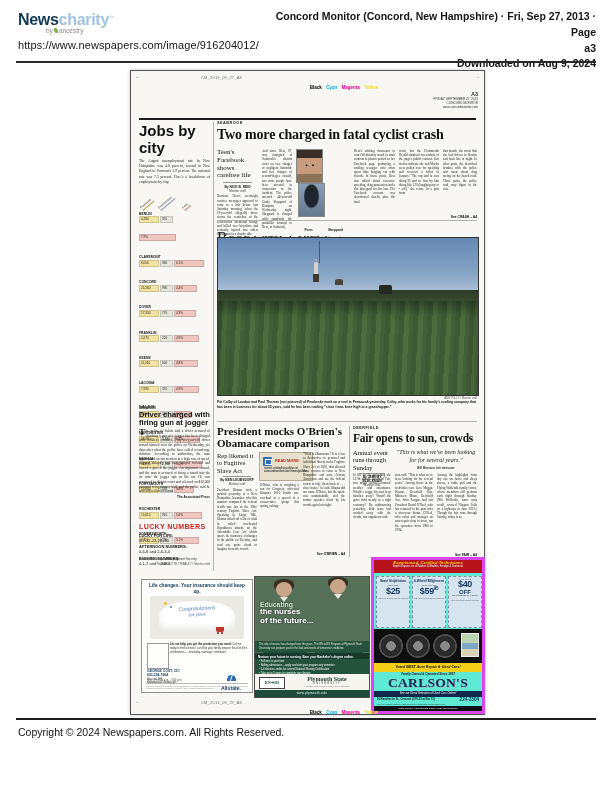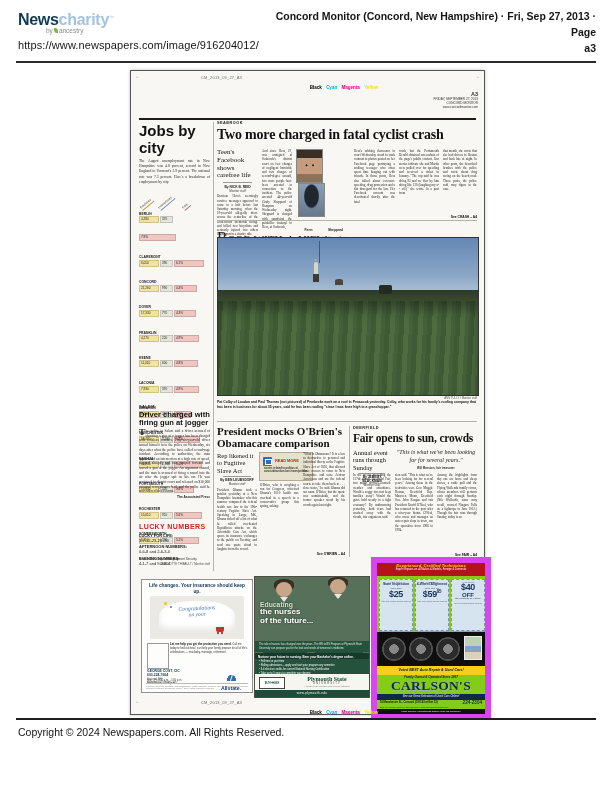--- a/index.html
+++ b/index.html
@@ -149,21 +149,21 @@
   #psu-banner{position:absolute;left:0;top:76px;width:108px;padding:1.5px 3px;background:#16392a;color:#fff;font-weight:bold;font-size:3px}
   #psu-bullets{position:absolute;left:0;top:82px;width:106px;padding:1px 4px;background:#24523d;color:#fff;font-size:2.6px;line-height:1.5}
   #psu-white{position:absolute;left:0;top:97px;width:114px;height:16px;background:#f6f5f0}
   #psu-rnbs{position:absolute;left:4px;top:2.5px;width:24px;height:10px;border:.8px solid #444;text-align:center;line-height:10px;font-family:"Liberation Serif",serif;font-weight:bold;font-size:4.2px;color:#1d4d3a;background:#fff}
   #psu-name{position:absolute;left:34px;top:2px;width:76px;text-align:center}
   #psu-name .p1{font-family:"Liberation Serif",serif;font-weight:bold;font-size:6px;color:#1d3a2a}
   #psu-name .p2{font-size:2.7px;letter-spacing:1.2px;color:#1d3a2a}
   #psu-name .p3{font-size:1.9px;color:#777}
   #psu-url{position:absolute;left:0;top:113px;width:114px;height:7px;background:#1d4d3a;color:#fff;font-size:2.9px;text-align:center;line-height:7px;letter-spacing:.4px}
   
-  #ad-car{left:240px;top:486px;width:108px;height:151px;border:6px solid #d946ef;background:#84cc16}
+  #ad-car{left:240px;top:486px;width:108px;height:151px;border:3px solid #d946ef;background:#5eead4}
   #car-red{position:absolute;left:0;top:0;width:108px;height:13px;background:#b5121b;text-align:center}
   #car-red .r1{font-size:4.2px;font-weight:bold;font-style:italic;color:#f7d117;line-height:1.5}
   #car-red .r2{font-size:2.7px;color:#fff;line-height:1.1}
   .coupon{position:absolute;top:16px;width:32px;height:50px;background:#d5e4ef;border:1px dashed #7b93a8;text-align:center}
   .cp-brand{font-family:"Liberation Serif",serif;font-size:2.3px;color:#333;margin-top:1px}
   .cp-title{font-size:3.4px;font-weight:bold;color:#15365c;line-height:1.1}
   .cp-reg{font-size:2.4px;color:#444}
   .cp-price{font-size:9px;font-weight:bold;color:#15365c;letter-spacing:-.3px;line-height:1.05}
   .cp-sup{font-size:4.5px;vertical-align:super}
   .cp-big2{font-size:6px;font-weight:bold;color:#15365c;line-height:1}
@@ -186,20 +186,21 @@
 </style>
 </head>
 <body>
 
 <div class="abs" id="hdr-logo"><span class="lg1">News</span><span class="lg2">charity</span><span class="tm">™</span></div>
 <div class="abs" id="hdr-by"><span>by</span><span class="leaf"></span><span>ancestry</span></div>
 <div class="abs" id="hdr-url">https://www.newspapers.com/image/916204012/</div>
 <div class="abs" id="hdr-right">
   <div>Concord Monitor (Concord, New Hampshire) · Fri, Sep 27, 2013 · Page</div>
   <div>a3</div>
+  <div>Downloaded on Aug 9, 2024</div>
 </div>
 <div class="abs" id="hdr-rule"></div>
 
 <div class="abs" id="paper">
 
   <div class="abs crop" style="left:4px;top:3px">←</div>
   <div class="abs reg" style="left:70px;top:4px">CM_2013_09_27_A3</div>
   <div class="abs" style="left:158px;top:3.5px;width:110px;text-align:center">
     <span class="regc c0">Black</span>
     <span class="regc c1">Cyan</span>

